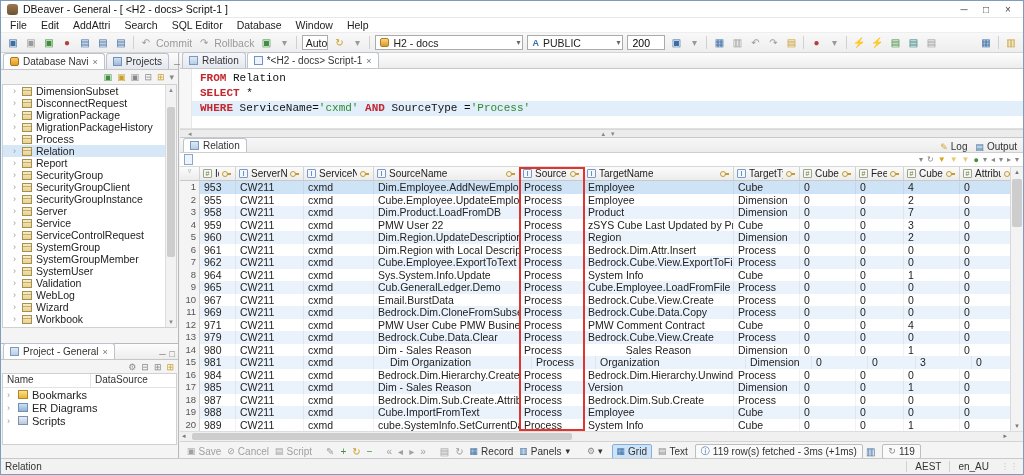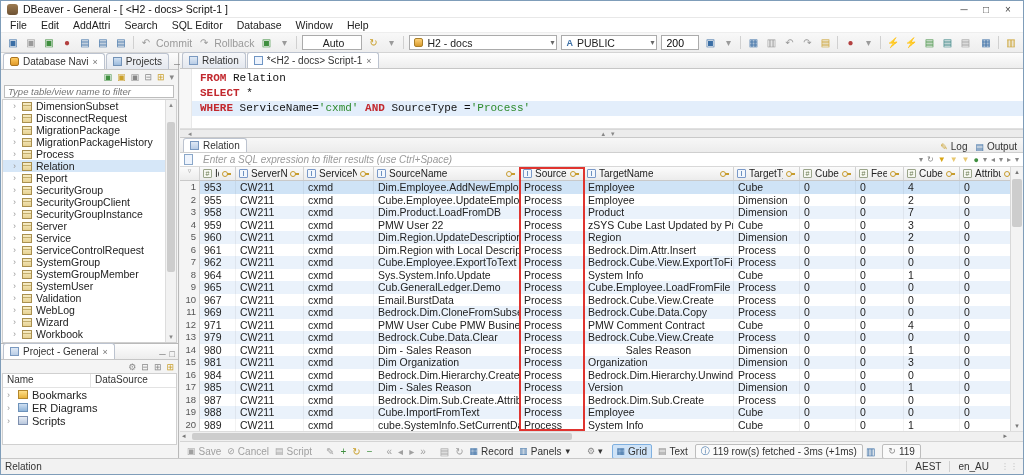--- a/index.html
+++ b/index.html
@@ -183,21 +183,21 @@
     <span class="tbi c-blue">▤</span>
     <span class="tbi c-blue">▤</span>
     <span class="tb-sep"></span>
     <span class="tbi c-gray">↶</span>
     <span class="tb-label">Commit</span>
     <span class="tbi c-gray">↷</span>
     <span class="tb-label">Rollback</span>
     <span class="tbi c-green">▣</span>
     <span class="tbi c-gray">▾</span>
     <span class="tb-sep"></span>
-    <div class="combo" style="width:60px;justify-content:center;">
+    <div class="combo" style="width:26px;justify-content:center;">
       <span>Auto</span>
     </div>
     <span class="tbi c-gold">↻</span>
     <span class="tbi c-gray">▾</span>
     <span class="tb-sep"></span>
     <div class="combo" style="width:148px;">
       <span class="mini-db"></span>
       <span>H2 - docs</span>
       <span class="arrow" style="margin-left:auto;">▾</span>
     </div>
@@ -249,21 +249,20 @@
         </div>
       </div>
       <div class="nav-icon-row">
         <span style="color:#3f8f3f;">▣</span>
         <span style="color:#caa02c;">▣</span>
         <span>▣</span>
         <span>⊟</span>
         <span style="color:#caa02c;">⊞</span>
         <span>▾</span>
       </div>
-      <input class="nav-filter" placeholder="Type table/view name to filter" style="">
       <div class="tree-wrap">
         <div>
             <div class="tree-row">
               <span class="expander">›</span>
               <span class="tico"></span>
               <span class="tree-label">DimensionSubset</span>
             </div>
             <div class="tree-row">
               <span class="expander">›</span>
               <span class="tico"></span>
@@ -451,21 +450,20 @@
         <div class="res-right">
           <span class="ic" style="color:#caa02c;">✎</span>
           <span>Log</span>
           <span class="ic" style="color:#3a6ea5;">▤</span>
           <span>Output</span>
         </div>
       </div>
 
       <div class="filterbar">
         <span class="fb-ico"></span>
-        <span class="fb-hint">Enter a SQL expression to filter results (use Ctrl+Space)</span>
         <div class="fb-icons">
           <span>▾</span>
           <span>↻</span>
           <span class="funnel">▼</span>
           <span class="funnel" style="opacity:.6;">▼</span>
           <span class="funnel" style="opacity:.6;">▼</span>
           <span style="color:#3f8f3f;font-size:9px;">●</span>
           <span>▾</span>
           <span>◂</span>
           <span>▾</span>
@@ -728,21 +726,21 @@
               <div class="gcell" style="width: 56px;">0</div>
               <div class="gcell" style="width: 48px;">0</div>
               <div class="gcell" style="width: 56px;">1</div>
               <div class="gcell" style="width: 58px;">0</div>
             </div>
             <div class="grow" style="background: rgb(234, 242, 251);">
               <div class="gnum">15</div>
               <div class="gcell" style="width: 36px;">981</div>
               <div class="gcell" style="width: 68px;">CW211</div>
               <div class="gcell" style="width: 70px;">cxmd</div>
-              <div class="gcell" style="width: 146px;">Dim Organization</div>
+              <div class="gcell" style="width: 146px; margin-left: 12px;">Dim Organization</div>
               <div class="gcell" style="width: 64px;">Process</div>
               <div class="gcell" style="width: 150px;">Organization</div>
               <div class="gcell" style="width: 66px;">Dimension</div>
               <div class="gcell" style="width: 56px;">0</div>
               <div class="gcell" style="width: 48px;">0</div>
               <div class="gcell" style="width: 56px;">3</div>
               <div class="gcell" style="width: 58px;">0</div>
             </div>
             <div class="grow">
               <div class="gnum">16</div>

